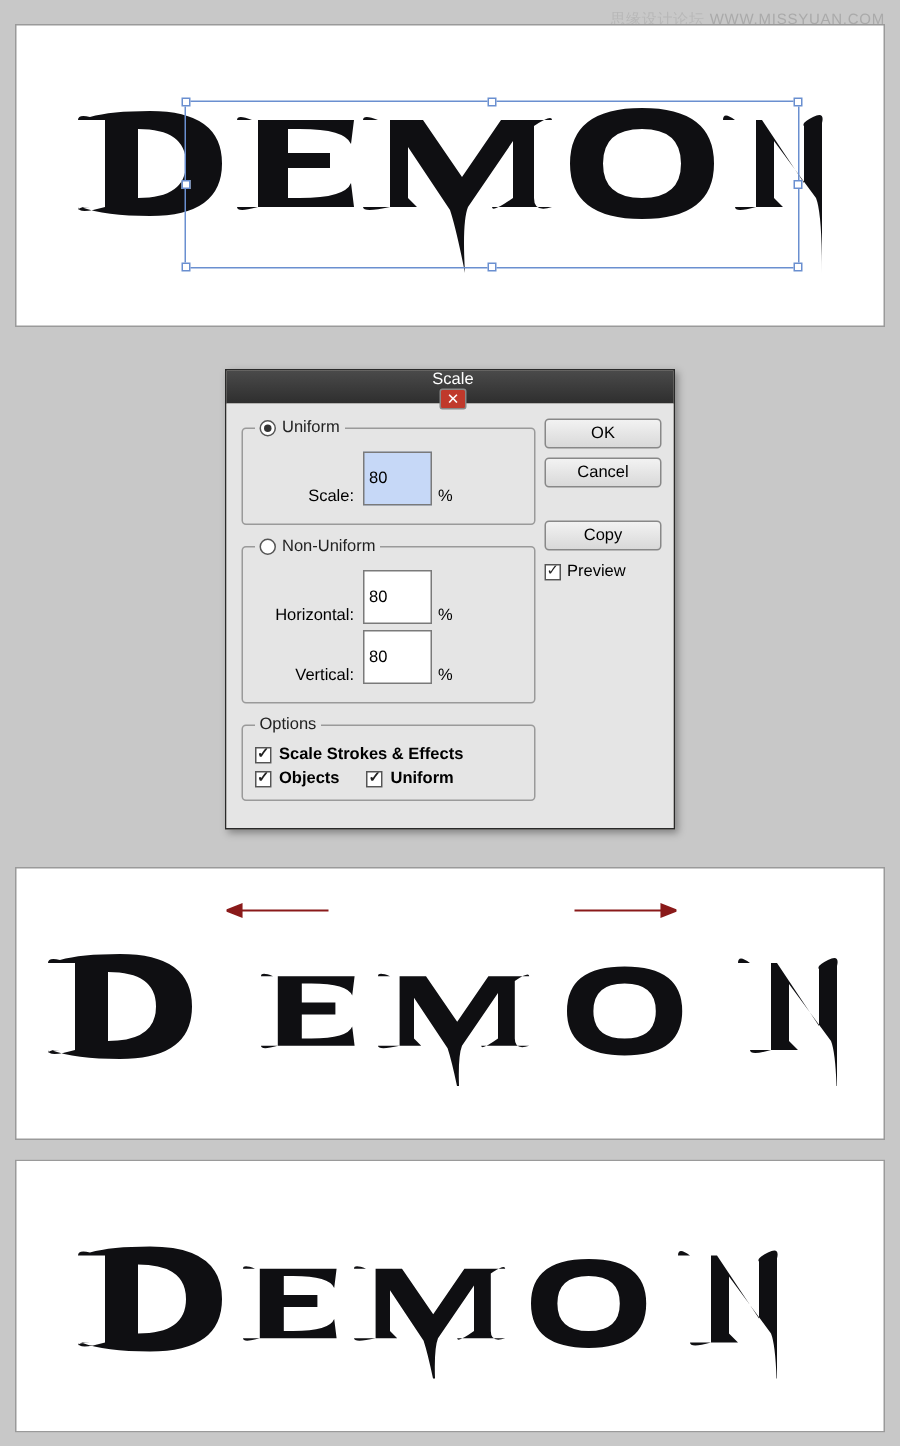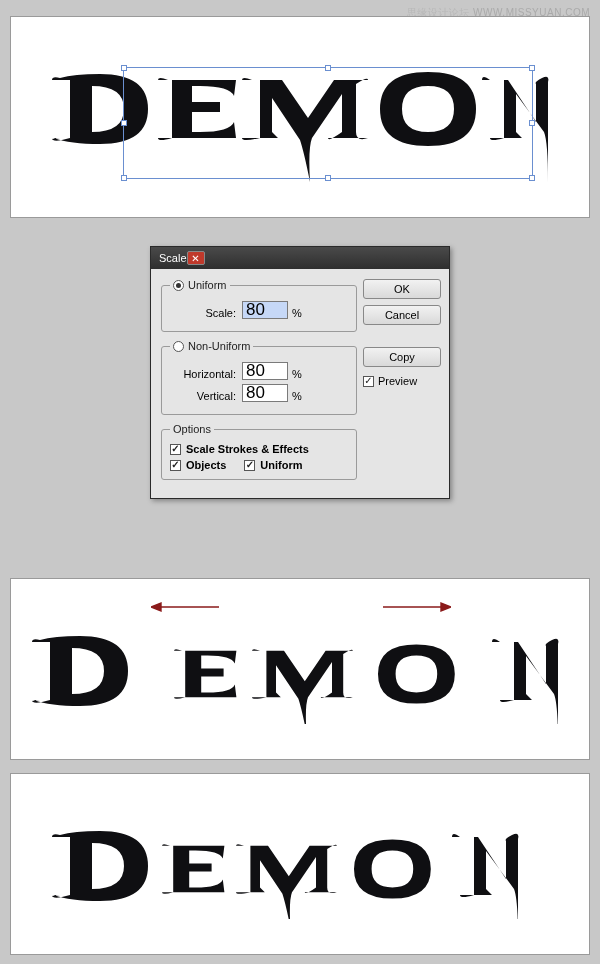--- a/index.html
+++ b/index.html
@@ -72,20 +72,21 @@
   }
   .titlebar {
     background: linear-gradient(#4a4a4a,#2e2e2e);
     color: #fff;
     height: 22px;
     display:flex;
     align-items:center;
     justify-content:flex-start;
     padding: 0 4px 0 8px;
     font-size: 11px;
+    flex-direction: column;
   }
   .close-btn {
     width: 18px; height: 14px;
     background: #c0392b;
     display:flex;align-items:center;justify-content:center;
     color:#fff;
     font-size:10px;
     border:1px solid #888;
     border-radius:2px;
   }
@@ -113,21 +114,21 @@
     gap:4px;
   }
   .radio {
     width:11px;height:11px;border:1px solid #555;border-radius:50%;
     background:#fff; display:inline-flex;align-items:center;justify-content:center;
   }
   .radio.checked::after{content:"";width:5px;height:5px;border-radius:50%;background:#333;}
   .row { display:flex; align-items:flex-end; margin: 2px 0 4px; }
   .row label { width:66px; text-align:right; margin-right:6px; }
   .row input[type=text] {
-    width:46px; height:18px; font-size:17px;
+    width:46px; height:36px; font-size:11px;
     border:1px solid #7a7a7a; background:#fff; padding:1px 3px;
   }
   .row input.sel { background:#c6d8f7; }
   .row .pct { margin-left:4px; }
 
   .checkbox {
     width:11px;height:11px;border:1px solid #555;background:#fff;
     display:inline-flex;align-items:center;justify-content:center;margin-right:2px;
     vertical-align:-2px;
   }

